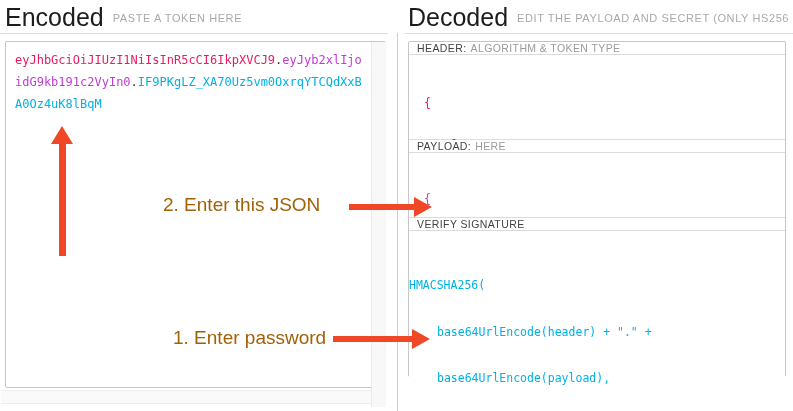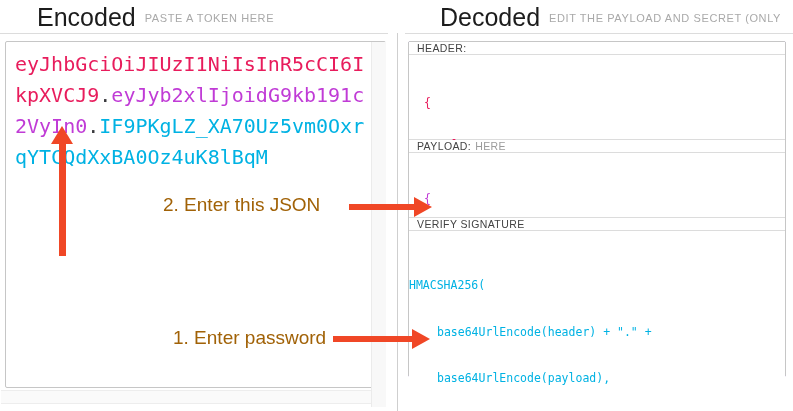--- a/index.html
+++ b/index.html
@@ -3,35 +3,35 @@
 <meta charset="utf-8">
 <style>
   * { margin: 0; padding: 0; box-sizing: border-box; }
   html,body { background: #ffffff; }
   body { font-family: "Liberation Sans", sans-serif; }
   #screen {
     position: relative; width: 793px; height: 411px;
     background: #ffffff; overflow: hidden;
   }
   
-  .col-title { position: absolute; top: 3px; font-size: 25px; font-weight: 400; color: #1c1c1c; margin-left: 32px; }
+  .col-title { position: absolute; top: 3px; font-size: 25px; font-weight: 400; color: #1c1c1c; }
   .col-sub { font-size: 11px; color: #a9a9a9; letter-spacing: 0.6px; margin-left: 9px; font-weight: 400; vertical-align: 4px; }
   .hr { position: absolute; top: 33px; height: 0; border-top: 1px solid #dcdcdc; }
   #hr-left { left: 0; width: 388px; }
   #hr-right { left: 405px; width: 388px; }
   #col-divider { position: absolute; left: 397px; top: 33px; width: 1px; height: 378px; background: #cfcfcf; }
 
   
   #token-box {
     position: absolute; left: 5px; top: 41px; width: 381px; height: 347px;
     background: #fff; border: 1px solid #c6c6c6; border-radius: 2px;
   }
   #token-text {
     position: absolute; left: 9px; top: 7px; width: 350px;
-    font-family: "DejaVu Sans Mono", monospace; font-size: 20px; line-height: 31px;
+    font-family: "DejaVu Sans Mono", monospace; font-size: 12px; line-height: 22px;
     word-break: break-all; white-space: normal;
   }
   .tok-header { color: #e81c5c; }
   .tok-dot { color: #39393d; }
   .tok-payload { color: #c03bd6; }
   .tok-signature { color: #00b2e3; }
   #vscroll-track {
     position: absolute; left: 371px; top: 42px; width: 15px; height: 365px;
     background: #f8f8f8; border-left: 1px solid #ebebeb;
   }
@@ -105,20 +105,21 @@
 
   <div id="token-box">
     <div id="token-text"><span class="tok-header">eyJhbGciOiJIUzI1NiIsInR5cCI6IkpXVCJ9</span><span class="tok-dot">.</span><span class="tok-payload">eyJyb2xlIjoidG9kb191c2VyIn0</span><span class="tok-dot">.</span><span class="tok-signature">IF9PKgLZ_XA70Uz5vm0OxrqYTCQdXxBA0Oz4uK8lBqM</span></div>
   </div>
   <div id="vscroll-track"></div>
   <div id="hscroll-track"></div>
 
   <div id="decoded-box">
     <div class="section-bar" id="bar-header">
       <span class="strong">HEADER:</span>
+      <span>ALGORITHM &amp; TOKEN TYPE</span>
     </div>
     <div class="code-area" id="code-header">
       <div>{</div>
       <div>  "alg": "HS256",</div>
       <div>  "typ": "JWT"</div>
       <div>}</div>
     </div>
 
     <div class="section-bar" id="bar-payload">
       <span class="strong">PAYLOAD:</span>

